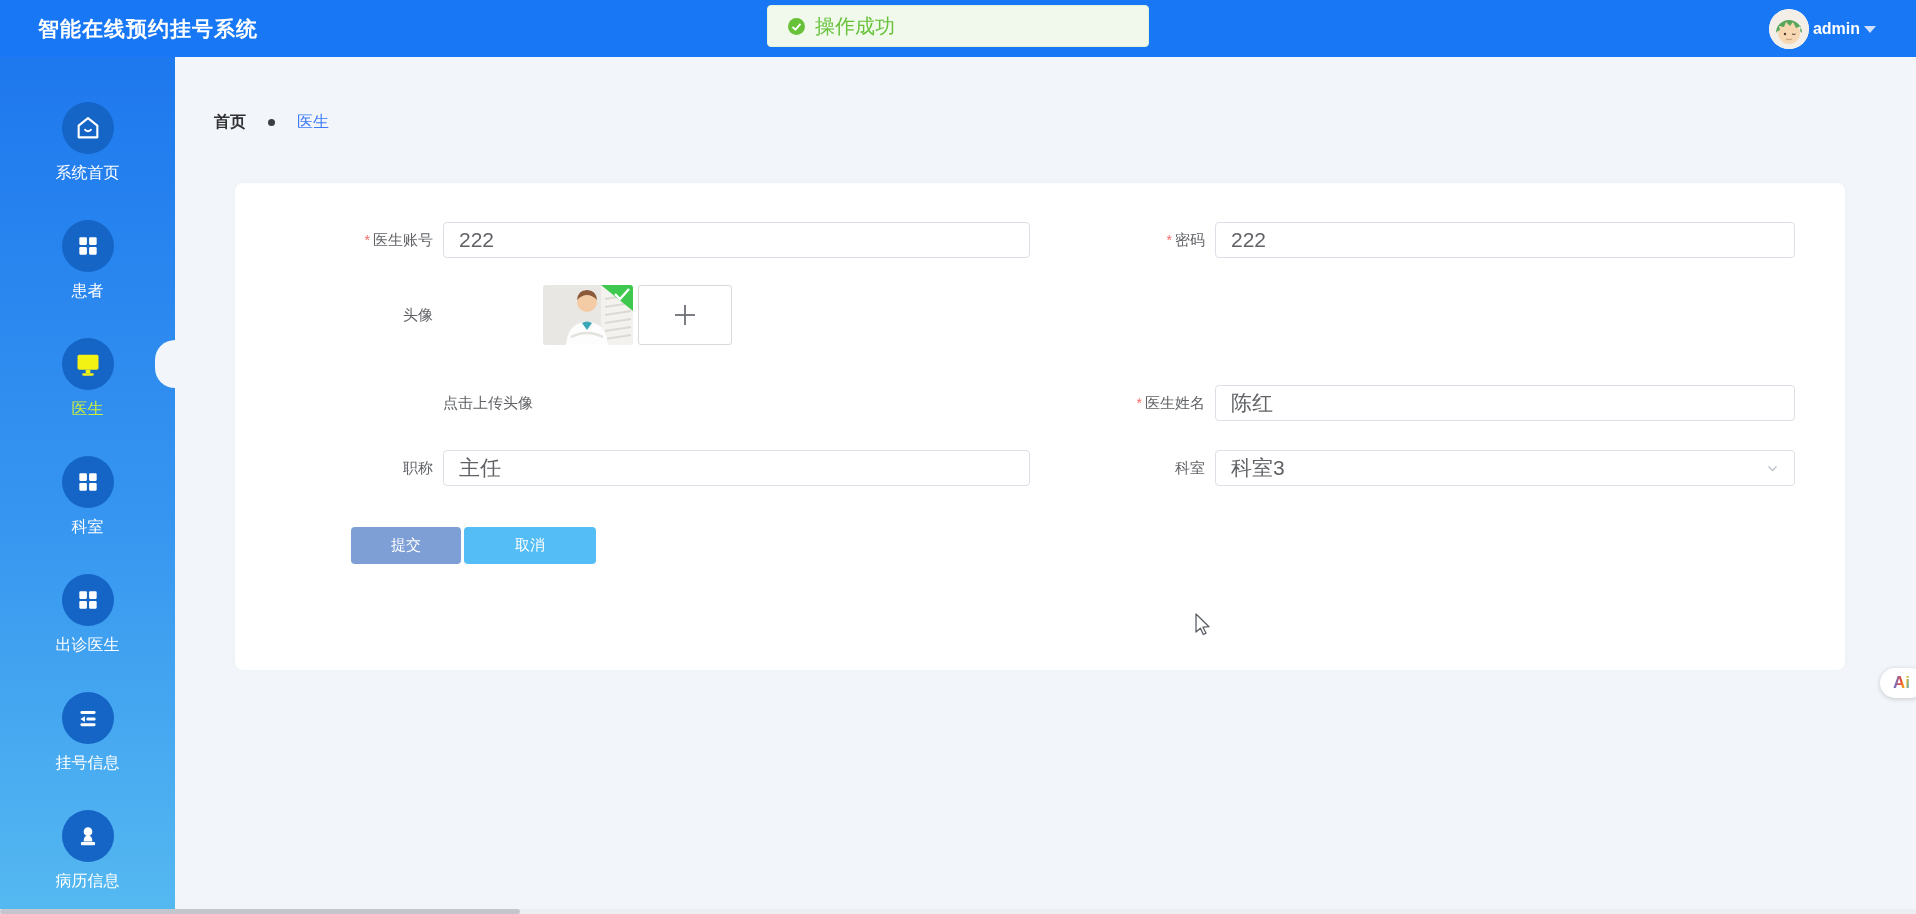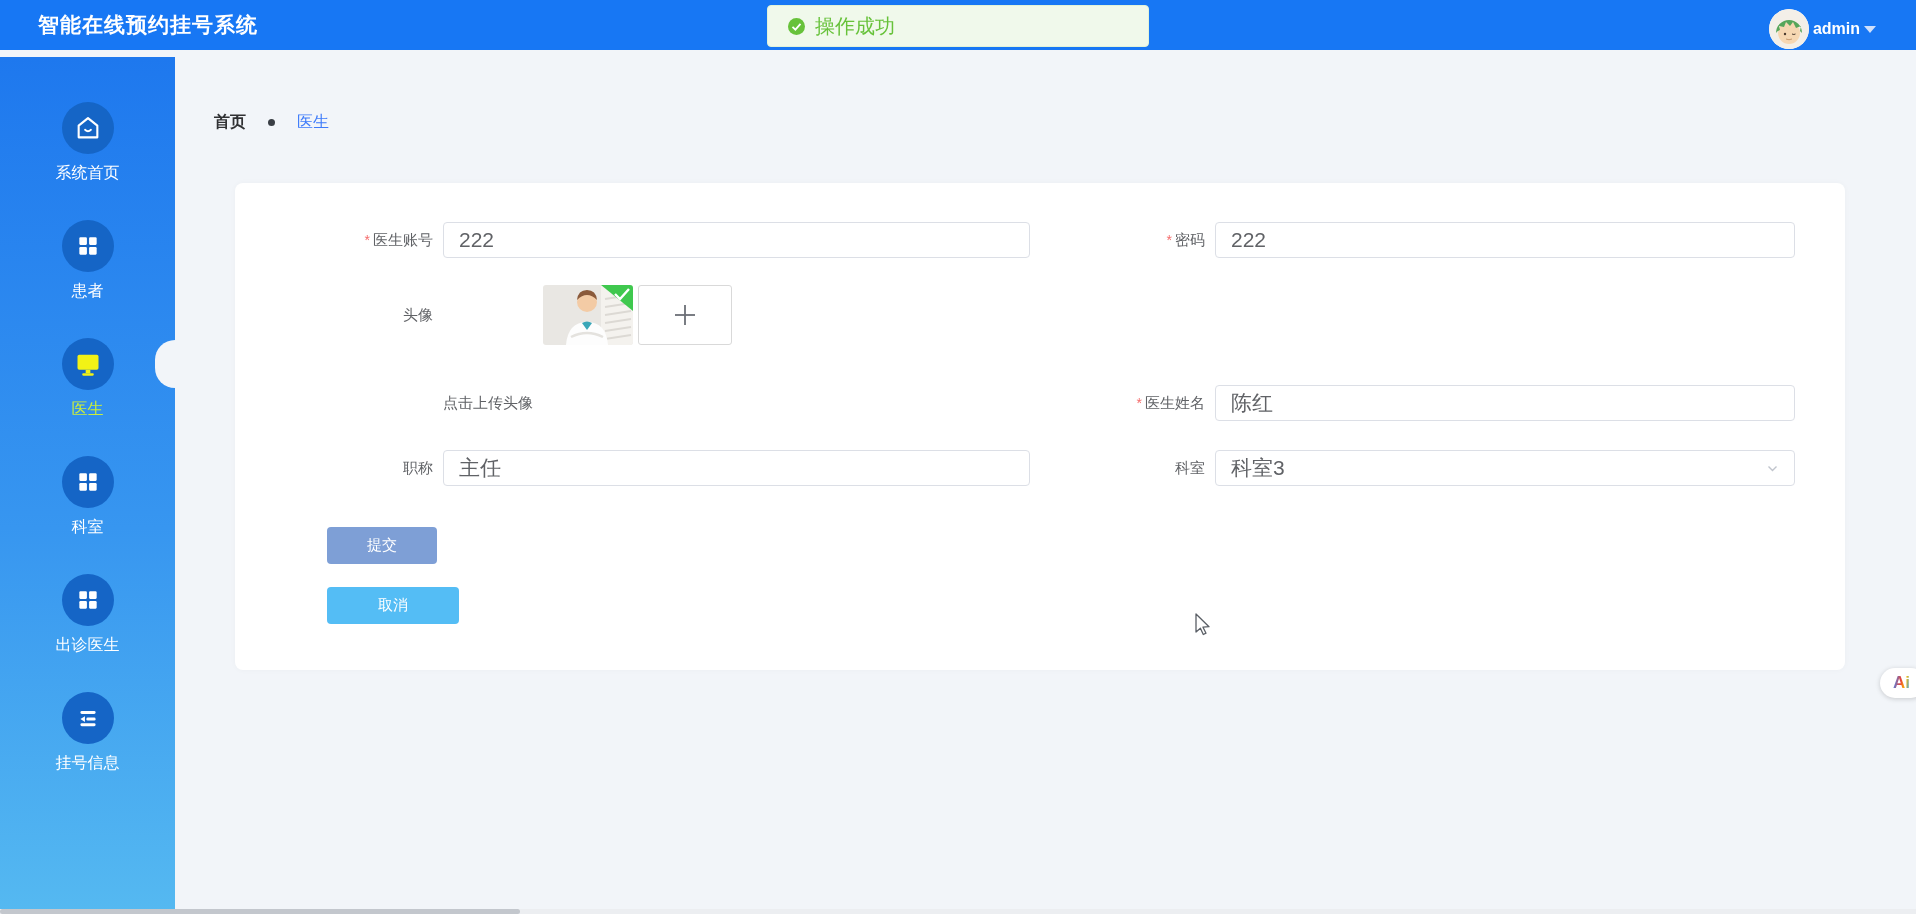--- a/index.html
+++ b/index.html
@@ -1,20 +1,20 @@
 <!DOCTYPE html>
 <html><head>
 <meta charset="utf-8">
 <style>
   * { margin:0; padding:0; box-sizing:border-box; }
   html,body { width:1916px; height:914px; overflow:hidden;
     font-family:"Liberation Sans","DejaVu Sans",sans-serif; background:#f2f5f9; }
 
   
-  .header { position:absolute; left:0; top:0; width:1916px; height:50px;
+  .header { position:absolute; left:0; top:0; width:1916px; height:57px;
     background:#1777f4; display:flex; align-items:center; z-index:5; }
   .app-title { color:#fff; font-size:21px; font-weight:bold; margin-left:38px; letter-spacing:1px; }
   .user-menu { position:absolute; right:40px; top:0; height:57px; display:flex; align-items:center; gap:4px; cursor:pointer; }
   .avatar { width:40px; height:40px; border-radius:50%; overflow:hidden; background:#fff; flex:0 0 auto; }
   .username { color:#fff; font-size:16px; font-weight:bold; }
   .caret { width:0; height:0; border-left:6px solid transparent; border-right:6px solid transparent; border-top:7px solid #cfe0fb; margin-top:2px; }
 
   
   .toast { position:absolute; left:50%; transform:translateX(-50%); top:5px; z-index:20;
     min-width:382px; height:42px; background:#f0f9eb; border:1px solid #e1f3d8; border-radius:4px;
@@ -56,21 +56,21 @@
   .avatar-row { margin-top:27px; }
   .upload-wrap { display:flex; gap:5px; margin-left:100px; }
   .thumb { width:90px; height:60px; border-radius:3px; overflow:hidden; position:relative; cursor:pointer; }
   .plusbox { width:94px; height:60px; border:1px solid #d9d9d9; border-radius:3px; background:#fff;
     display:flex; align-items:center; justify-content:center; color:#8c939d; font-size:30px; font-weight:300; cursor:pointer; }
 
   .hint-row { margin-top:40px; }
   .hint-left { width:795px; padding-left:208px; font-size:15px; color:#606266; }
 
   .mt29 { margin-top:29px; }
-  .btn-row { margin-top:41px; padding-left:92px; display:flex; gap:23px;flex-direction:column; }
+  .btn-row { margin-top:41px; padding-left:116px; display:flex; gap:3px; }
   .btn { height:37px; border:none; border-radius:4px; color:#fff; font-size:15px; cursor:pointer;
     font-family:"Liberation Sans","DejaVu Sans",sans-serif; }
   .btn-submit { width:110px; background:#7e9fd6; }
   .btn-cancel { width:132px; background:#54bdf5; }
 
   
   .ai-badge { position:absolute; right:-10px; top:668px; background:#fff; border-radius:17px;
     padding:5px 16px 5px 13px; box-shadow:0 1px 5px rgba(0,0,0,0.18); z-index:30; }
   .ai-text { font-size:17px; font-weight:bold;
     background:linear-gradient(100deg,#4285f4 10%,#ea4335 45%,#fbbc05 70%,#2a9df4 95%);
@@ -173,20 +173,30 @@
       <svg width="26" height="26" viewBox="0 0 24 24">
         <rect x="5" y="5.5" width="14" height="2.8" rx="1.3" fill="#fff"></rect>
         <polygon points="5,13 9.2,10.4 9.2,15.6" fill="#fff"></polygon>
         <rect x="10.5" y="11.6" width="8.5" height="2.8" rx="1.3" fill="#fff"></rect>
         <rect x="5" y="16.8" width="14" height="2.8" rx="1.3" fill="#fff"></rect>
       </svg>
     </div>
     <div class="nav-label">挂号信息</div>
   </div>
 
+  <div class="nav-item">
+    <div class="nav-circle">
+      <svg width="26" height="26" viewBox="0 0 24 24">
+        <circle cx="12" cy="8" r="4" fill="#fff"></circle>
+        <path d="M8 17 q0-5.5 4-5.5 q4 0 4 5.5 z" fill="#fff"></path>
+        <rect x="5.5" y="17.5" width="13" height="3" rx="0.8" fill="#fff"></rect>
+      </svg>
+    </div>
+    <div class="nav-label">病历信息</div>
+  </div>
 
 </div>
 
 <div class="main">
 
   <div class="breadcrumb">
     <span class="crumb-home">首页</span>
     <span class="crumb-dot"></span>
     <span class="crumb-current">医生</span>
   </div>

